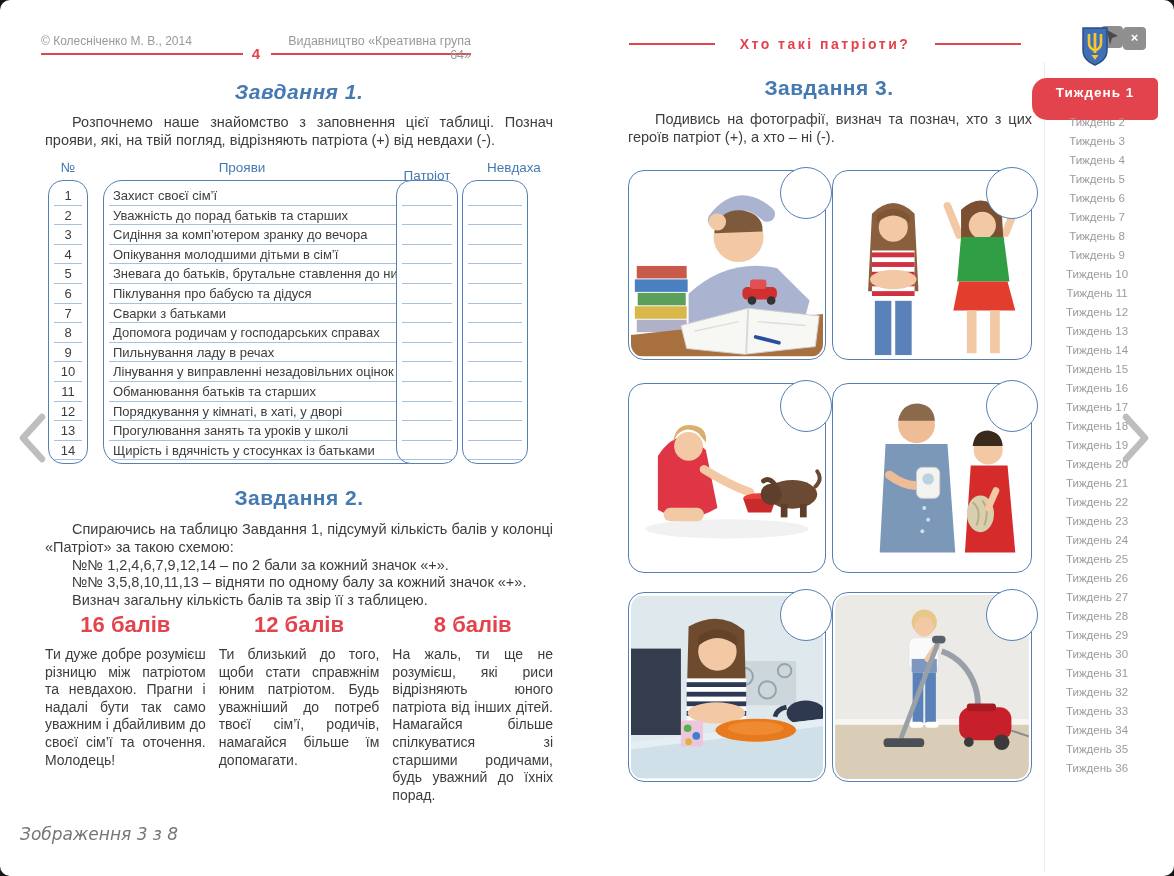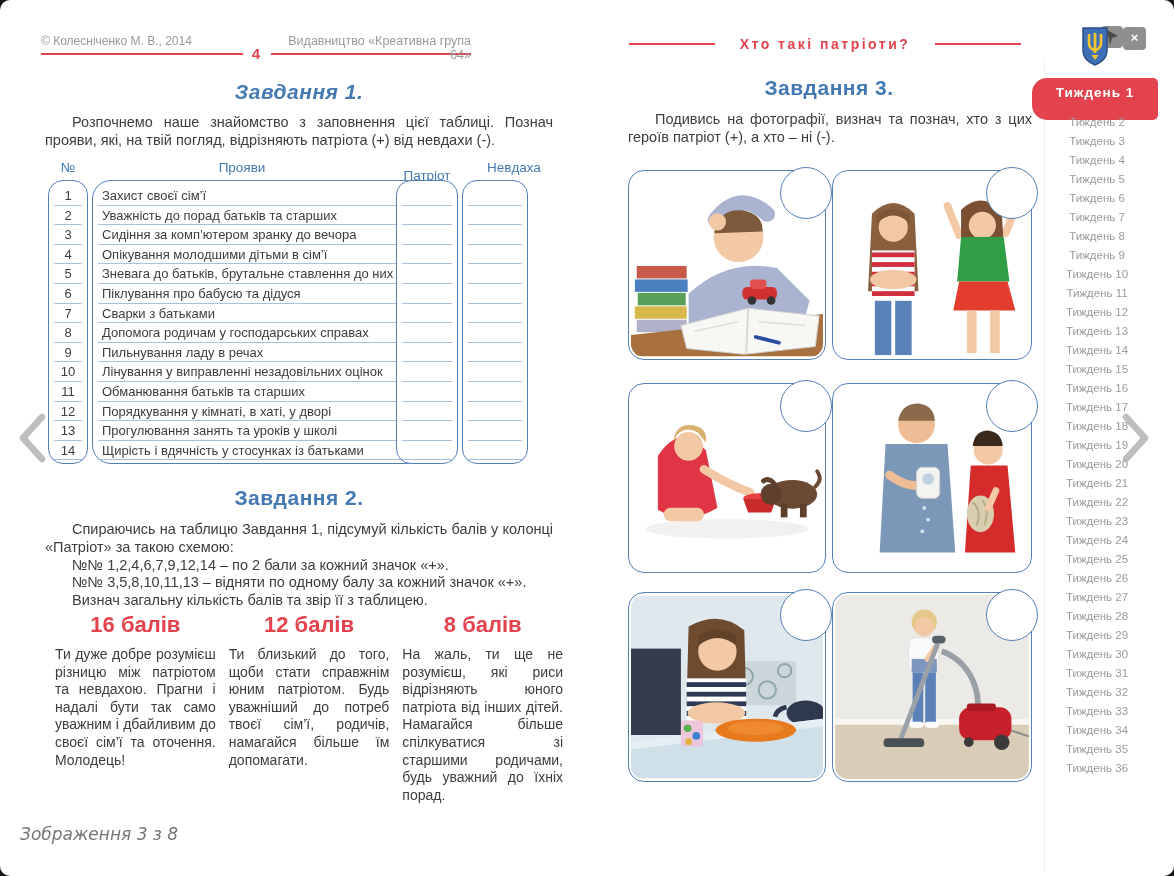--- a/index.html
+++ b/index.html
@@ -34,31 +34,31 @@
   .t3-intro{left:628px;top:110px;width:404px;text-indent:27px;}
 
   
   .th{top:160px;text-align:center;font-size:13.5px;color:var(--heading_blue);}
   .th-num{left:48px;width:40px;}
   .th-text{left:92px;width:300px;}
   .th-plus{left:396px;width:62px;margin-top:8px;}
   .th-minus{left:481px;width:66px;}
   .tbox{top:180px;height:284px;border:1.5px solid var(--border_blue);border-radius:15px;padding-top:5px;background:#fff;}
   .box-num{left:48px;width:40px;}
-  .box-text{left:92px;width:340px;border-radius:19px;}
+  .box-text{left:103px;width:340px;border-radius:19px;}
   .box-plus{left:396px;width:62px;}
   .box-minus{left:462px;width:66px;}
   .trow{height:19.6px;line-height:19px;margin:0 5px;border-bottom:1px solid #a9c1dd;font-size:13px;color:var(--text_dark);}
   .tnum{text-align:center;}
   .ttext{padding-left:4px;white-space:nowrap;overflow:hidden;}
 
   
   .t2-body{left:45px;top:521px;width:508px;}
   .t2-body p{font-size:14.5px;line-height:17.8px;color:var(--text_dark);text-align:justify;text-indent:27px;}
-  .scores{left:55px;top:612px;width:508px;display:flex;gap:13px;}
+  .scores{left:45px;top:612px;width:508px;display:flex;gap:13px;}
   .score-card{flex:1;min-width:0;}
   .score-title{text-align:center;font-size:22px;font-weight:bold;color:var(--accent_red);}
   .score-text{margin-top:8px;font-size:14px;line-height:17.6px;color:var(--text_dark);text-align:justify;}
 
   
   .rp-header{left:624px;top:36px;width:402px;display:flex;align-items:center;justify-content:center;gap:25px;}
   .rp-line{width:86px;height:2px;background:var(--accent_red);}
   .rp-title-text{color:var(--accent_red);font-size:14px;font-weight:bold;letter-spacing:2.5px;white-space:nowrap;}
 
   

